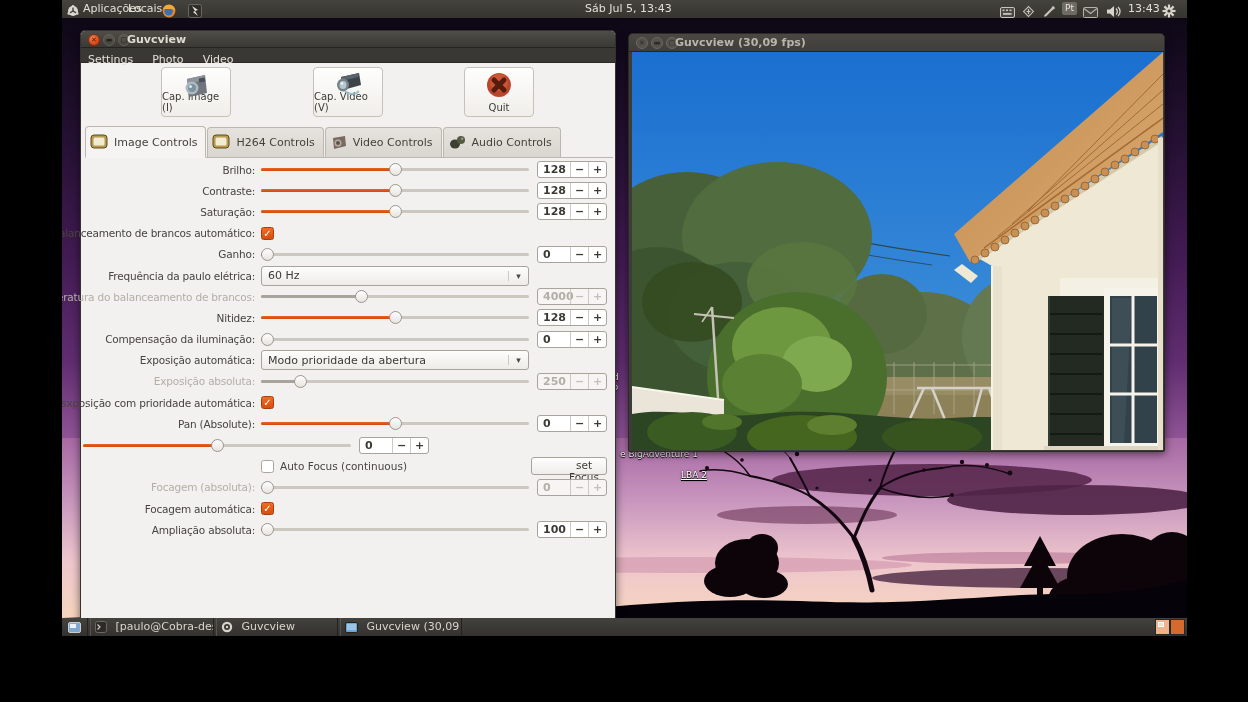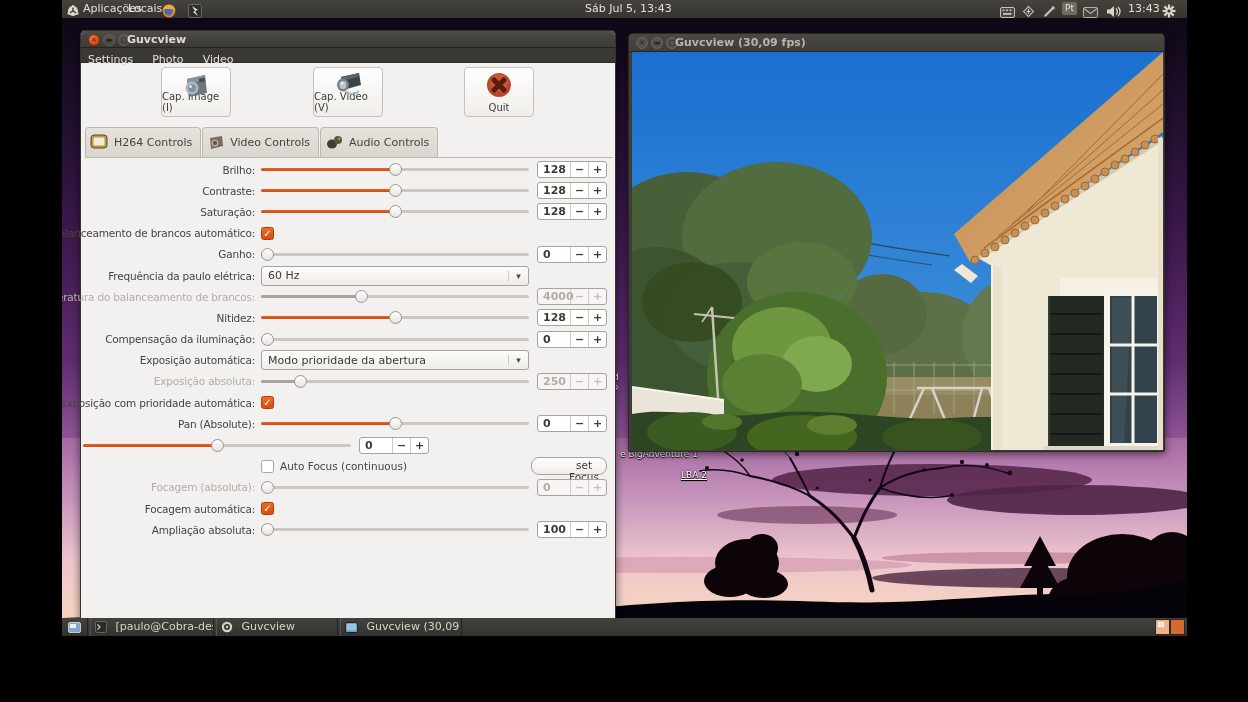--- a/index.html
+++ b/index.html
@@ -64,21 +64,21 @@
   .spin .val{width:32px;padding:1px 0 0 5px;font-weight:bold;}
   .spin .b{width:18px;text-align:center;border-left:1px solid #cfcbc3;font-weight:bold;padding-top:1px;}
   .spin.dis{color:#b3aea6;background:#f6f5f3;}
   .spin.dis .b{color:#c4bfb7;}
   .cb{width:13px;height:13px;border-radius:2.5px;margin-left:2px;flex:none;background:#fff;border:1px solid #aaa59d;font-size:10px;line-height:12px;text-align:center;color:#fff;}
   .cb.on{background:linear-gradient(#ef6d23,#d84d10);border:1px solid #ad3c0a;}
   .cbl{font-size:10.5px;color:#47443f;margin-left:6px;}
   .dd{display:flex;width:268px;height:20px;margin-left:2px;border:1px solid #a8a39b;border-radius:3px;background:linear-gradient(#fdfdfc,#eeece8);font-size:11px;color:#3c3a35;align-items:center;flex:none;}
   .dd .txt{flex:1;padding-left:6px;white-space:nowrap;}
   .dd .arr{width:20px;text-align:center;border-left:1px solid #cfcbc3;color:#4a4842;font-size:9px;}
-  .setfocus{margin-left:auto;width:76px;height:18px;border:1px solid #a8a39b;border-radius:8px;background:linear-gradient(#fefefd,#efedе9);background:linear-gradient(#fefefd,#efede9);font-size:10.5px;color:#3c3a35;padding-left:36px;}
+  .setfocus{margin-left:auto;width:76px;height:18px;border:1px solid #a8a39b;border-radius:3px;background:linear-gradient(#fefefd,#efedе9);background:linear-gradient(#fefefd,#efede9);font-size:10.5px;color:#3c3a35;padding-left:36px;}
 
   
   #vidwin{left:566px;top:33px;width:537px;height:419px;background:#3e3c38;border:1px solid #2c2a26;z-index:15;}
   #vidwin .tbar{height:18px;}
   #vidcontent{position:absolute;left:3px;top:18px;width:531px;height:398px;background:#000;}
 </style>
 </head>
 <body>
 
 <div id="stage">
@@ -443,20 +443,27 @@
             <circle cx="15" cy="11.5" r="9" fill="#cd5b36" opacity="0.8"></circle>
           <g stroke="#571c0e" stroke-width="5" stroke-linecap="round">
               <line x1="10" y1="9" x2="20" y2="19"></line>
               <line x1="20" y1="9" x2="10" y2="19"></line>
             </g>
         </svg>
         <span>Quit</span>
       </div>
 
       <div id="tabsrow">
+        <div class="tab active">
+          <svg width="20" height="17" viewBox="0 0 20 17">
+              <rect x="1" y="1" width="16" height="13" rx="3" fill="#b79b4e" stroke="#5c4c1d"></rect>
+              <rect x="3.5" y="3.5" width="11" height="8" rx="1.5" fill="#f2ecd4"></rect>
+            </svg>
+          <span>Image Controls</span>
+        </div>
         <div class="tab">
           <svg width="20" height="17" viewBox="0 0 20 17">
               <rect x="1" y="1" width="16" height="13" rx="3" fill="#b79b4e" stroke="#5c4c1d"></rect>
               <rect x="3.5" y="3.5" width="11" height="8" rx="1.5" fill="#f2ecd4"></rect>
             </svg>
           <span>H264 Controls</span>
         </div>
         <div class="tab">
           <svg width="19" height="17" viewBox="0 0 19 17">
               <polygon points="3,4 15,2 16,12 4,15" fill="#7a6a60"></polygon>

